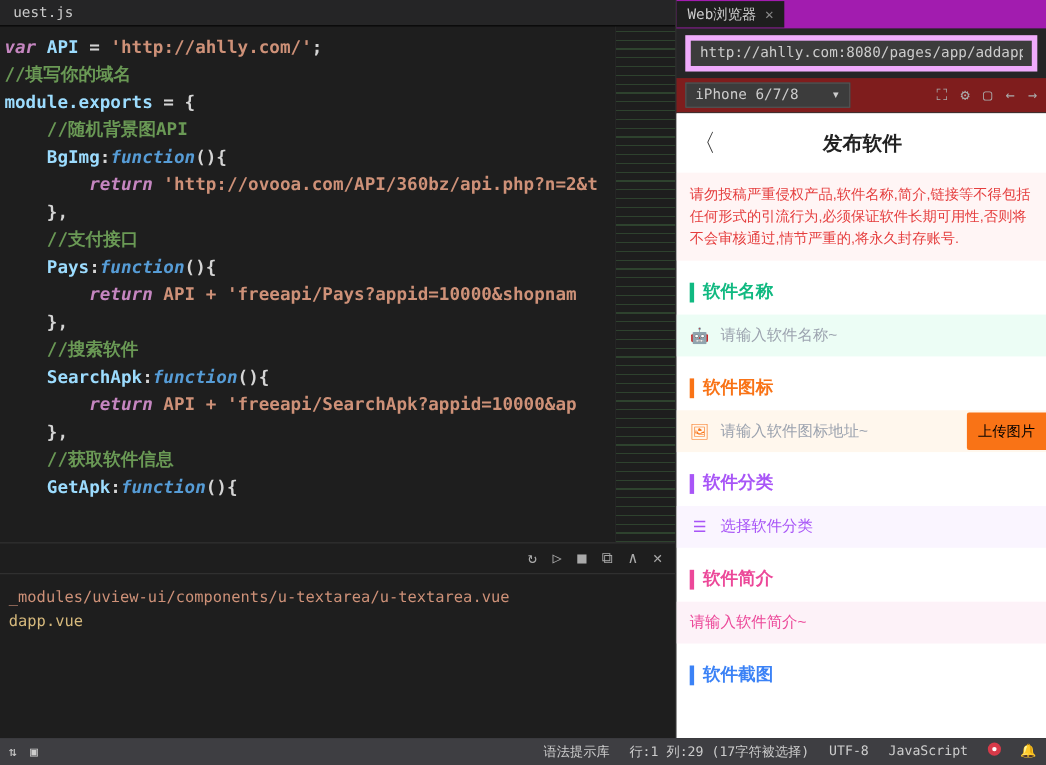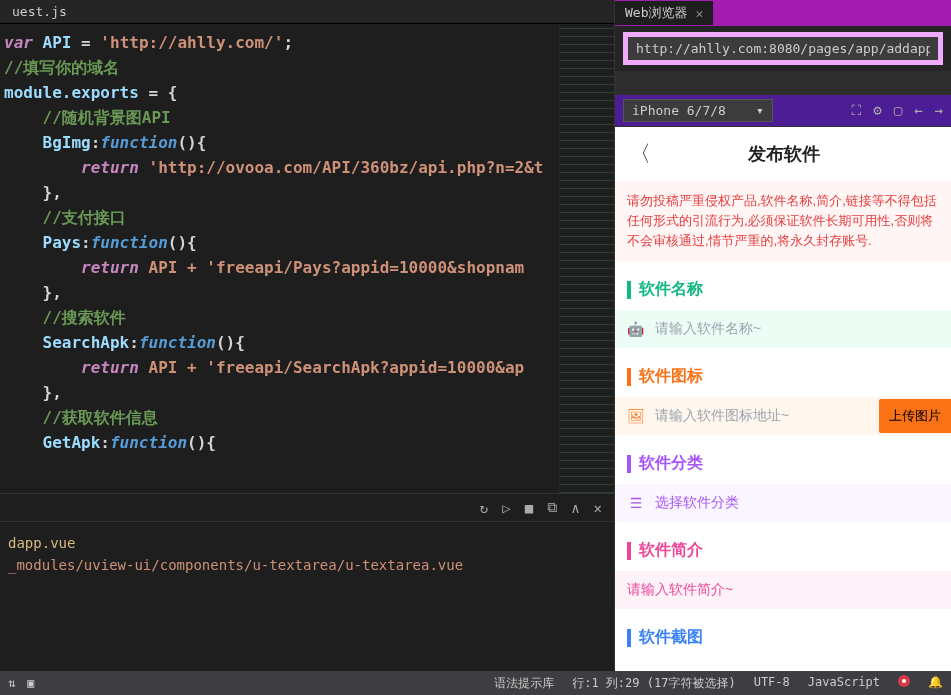--- a/index.html
+++ b/index.html
@@ -24,21 +24,21 @@
 .console-pane { height: 150px; background: #1e1e1e; border-top: 1px solid #333; padding: 10px 8px; font-size: 14px; line-height: 22px; overflow: hidden; }
 .console-line { color: #ce9178; }
 .console-yellow { color: #d7ba7d; }
 
 .browser-pane { width: 337px; background: #2d2d2d; display: flex; flex-direction: column; border-left: 1px solid #333; }
 .browser-tabs { height: 26px; background: #a21caf; display: flex; align-items: center; font-size: 13px; color: #ccc; }
 .browser-tab { padding: 3px 10px; background: #1e1e1e; display: flex; align-items: center; gap: 8px; }
 .close-x { color: #888; cursor: pointer; }
 .url-bar { padding: 6px 8px; background: #252526; }
 .url-input { width: 100%; background: #3c3c3c; border: 5px solid #f0abfc; color: #ccc; padding: 4px 8px; font-size: 13px; font-family: inherit; }
-.device-bar { padding: 4px 8px; background: #4c1d95; display: flex; align-items: center; gap: 8px; border-bottom: 1px solid #333; margin-top: 24px; }
+.device-bar { padding: 4px 8px; background: #7f1d1d; display: flex; align-items: center; gap: 8px; border-bottom: 1px solid #333; }
 .device-select { background: #3c3c3c; border: 1px solid #555; color: #ccc; padding: 3px 8px; font-size: 13px; flex: 0 0 auto; display: flex; align-items: center; gap: 30px; }
 .device-icons { display: flex; gap: 12px; color: #aaa; font-size: 14px; margin-left: auto; }
 .device-icon { cursor: pointer; }
 
 .preview { flex: 1; background: #fff; overflow-y: auto; font-family: "Microsoft YaHei", sans-serif; }
 .preview-header { display: flex; align-items: center; padding: 12px 14px; background: #fff; }
 .back-arrow { font-size: 22px; color: #333; cursor: pointer; }
 .preview-title { flex: 1; text-align: center; font-size: 18px; font-weight: bold; color: #222; padding-right: 20px; }
 .warning-box { background: #fff5f5; color: #e53e3e; padding: 10px 12px; font-size: 13px; line-height: 20px; }
 .section { margin-top: 8px; }
@@ -94,22 +94,22 @@
     </div>
     <div class="debug-toolbar">
       <span class="debug-icon">↻</span>
       <span class="debug-icon">▷</span>
       <span class="debug-icon">■</span>
       <span class="debug-icon">⧉</span>
       <span class="debug-icon">∧</span>
       <span class="debug-icon">✕</span>
     </div>
     <div class="console-pane">
+      <div class="console-line">_modules/uview-ui/components/u-textarea/u-textarea.vue</div>
       <div class="console-line console-yellow">dapp.vue</div>
-      <div class="console-line">_modules/uview-ui/components/u-textarea/u-textarea.vue</div>
     </div>
   </div>
 
   <div class="browser-pane">
     <div class="browser-tabs">
       <div class="browser-tab">
         <span>Web浏览器</span>
         <span class="close-x">✕</span>
       </div>
     </div>

